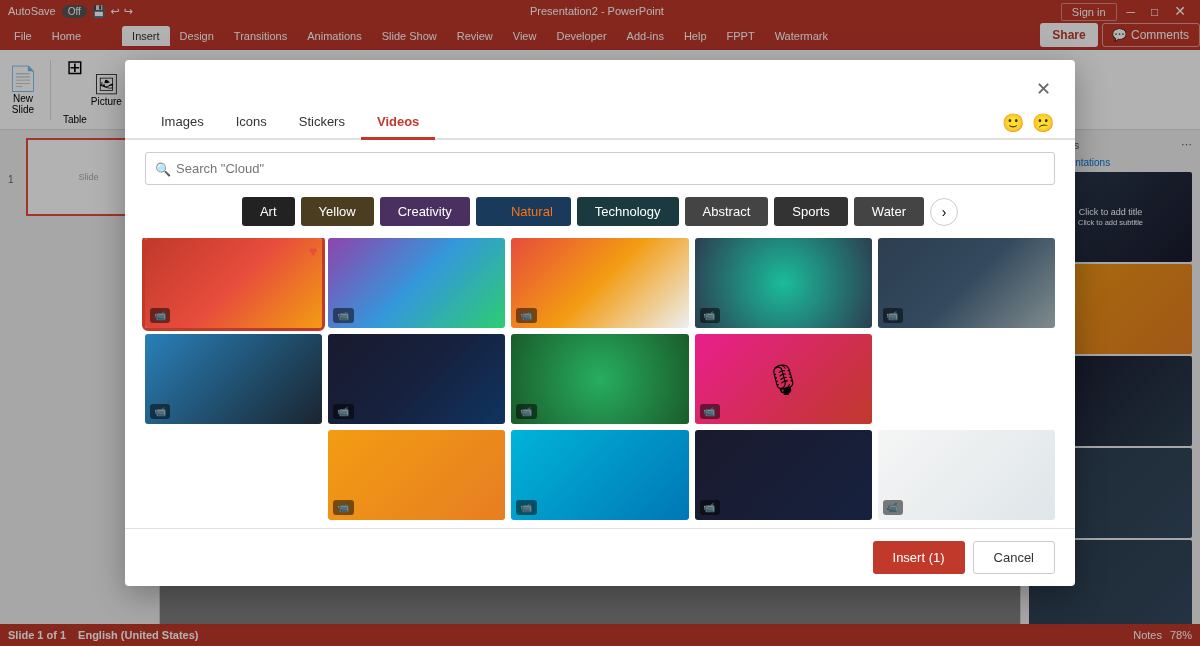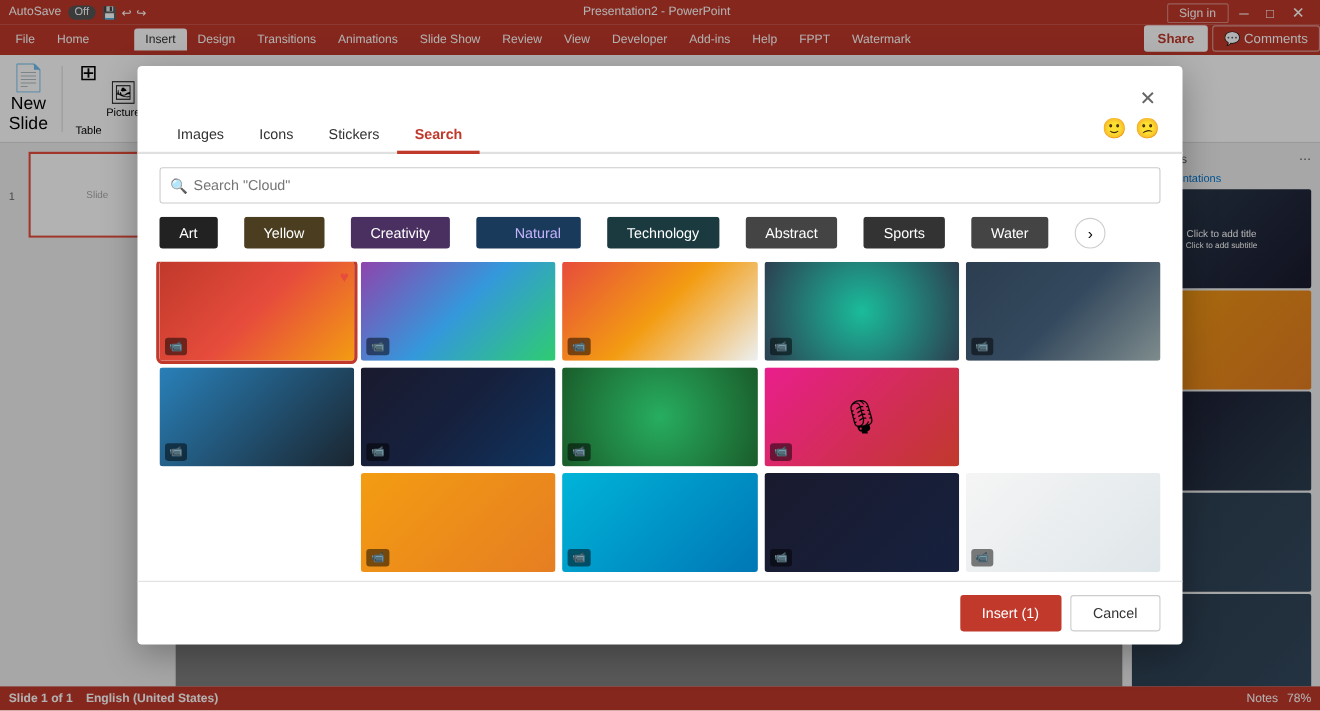--- a/index.html
+++ b/index.html
@@ -32,40 +32,40 @@
 
     
     .modal-overlay { position: absolute; top: 0; left: 0; right: 0; bottom: 0; background: rgba(0,0,0,0.3); display: flex; align-items: center; justify-content: center; z-index: 100; }
 
     .modal { background: white; width: 950px; max-height: 560px; border-radius: 4px; box-shadow: 0 8px 32px rgba(0,0,0,0.3); display: flex; flex-direction: column; position: relative; }
 
     .modal-header { padding: 16px 20px 0 20px; display: flex; justify-content: flex-end; }
     .modal-close { background: none; border: none; font-size: 18px; cursor: pointer; color: #666; line-height: 1; padding: 4px; }
 
     
-    .modal-tabs { display: flex; padding: 0 20px; border-bottom: 2px solid #e0e0e0; margin-top: 4px; align-items: flex-start; justify-content: space-between; }
+    .modal-tabs { display: flex; padding: 0 20px; border-bottom: 2px solid #e0e0e0; margin-top: 4px; align-items: flex-end; justify-content: space-between; }
     .modal-tabs-left { display: flex; }
     .tab-item { padding: 8px 16px; font-size: 13px; cursor: pointer; color: #333; border-bottom: 3px solid transparent; margin-bottom: -2px; }
     .tab-item.active { color: #c0392b; border-bottom: 3px solid #c0392b; font-weight: 600; }
     .modal-tabs-right { display: flex; gap: 8px; margin-bottom: 4px; }
     .emoji-btn { background: none; border: none; font-size: 18px; cursor: pointer; }
 
     
     .modal-search { padding: 12px 20px; }
     .search-wrapper { position: relative; }
     .search-icon { position: absolute; left: 10px; top: 50%; transform: translateY(-50%); color: #999; font-size: 13px; }
     .search-input { width: 100%; padding: 8px 12px 8px 30px; border: 1px solid #ccc; border-radius: 3px; font-size: 13px; color: #666; outline: none; }
 
     
-    .category-row { display: flex; align-items: center; padding: 0 20px 12px 20px; gap: 24px; overflow: hidden; }
+    .category-row { display: flex; align-items: center; padding: 0 20px 12px 20px; gap: 6px; overflow: hidden; justify-content: center; }
     .cat-pill { padding: 7px 18px; border-radius: 3px; font-size: 13px; cursor: pointer; border: none; font-weight: 500; white-space: nowrap; }
     .cat-pill.dark { background: #222; color: white; }
     .cat-pill.olive { background: #4a3d20; color: white; }
     .cat-pill.purple { background: #4a3060; color: white; }
-    .cat-pill.navy { background: #1a3a5c; color: #c4b5fd; padding-left: 35px; }
+    .cat-pill.navy { background: #1a3a5c; color: #f97316; padding-left: 35px; }
     .cat-pill.teal { background: #1a3a40; color: white; }
     .cat-pill.gray { background: #444; color: white; }
     .cat-pill.darkgray { background: #333; color: white; }
     .cat-next { background: none; border: 1px solid #ccc; border-radius: 50%; width: 28px; height: 28px; cursor: pointer; font-size: 14px; display: flex; align-items: center; justify-content: center; }
     .video-thumb { border-radius: 3px; overflow: hidden; position: relative; cursor: pointer; background: #333; }
     .video-thumb.selected { outline: 3px solid #c0392b; }
     .video-thumb .video-icon { position: absolute; bottom: 5px; left: 5px; background: rgba(0,0,0,0.5); border-radius: 3px; padding: 2px 4px; display: flex; align-items: center; }
     .video-thumb .heart-icon { position: absolute; top: 5px; right: 5px; color: #e74c3c; font-size: 14px; }
     .thumb-placeholder { width: 100%; height: 90px; display: flex; align-items: center; justify-content: center; font-size: 20px; }
 
@@ -141,21 +141,21 @@
   <div style="margin-left:auto;display:flex;gap:4px;margin-bottom:2px;">
     <button style="background:white;color:#c0392b;border:none;padding:4px 12px;border-radius:3px;font-size:12px;font-weight:600;cursor:pointer;">Share</button>
     <button style="background:none;border:1px solid rgba(255,255,255,0.5);color:white;padding:4px 10px;border-radius:3px;font-size:12px;cursor:pointer;">💬 Comments</button>
   </div>
 </div>
 
 <div class="ribbon">
   <div style="display:flex;align-items:center;gap:4px;border-right:1px solid #ddd;padding-right:12px;height:60px;">
     <div style="text-align:center;cursor:pointer;">
       <div style="font-size:24px;">📄</div>
-      <div style="font-size:16px;">New<br>Slide</div>
+      <div style="font-size:10px;">New<br>Slide</div>
     </div>
   </div>
   <div style="display:flex;align-items:center;gap:4px;border-right:1px solid #ddd;padding:0 12px;height:60px;">
     <div style="text-align:center;cursor:pointer;">
       <div style="font-size:20px;">⊞</div>
       <div style="font-size:10px;margin-top:35px;">Table</div>
     </div>
     <div style="text-align:center;cursor:pointer;">
       <div style="font-size:20px;">🖼</div>
       <div style="font-size:10px;">Picture</div>
@@ -217,21 +217,21 @@
 
     <div class="modal-header">
       <button class="modal-close">✕</button>
     </div>
 
     <div class="modal-tabs">
       <div class="modal-tabs-left">
         <div class="tab-item">Images</div>
         <div class="tab-item">Icons</div>
         <div class="tab-item">Stickers</div>
-        <div class="tab-item active">Search</div>
+        <div class="tab-item active">Videos</div>
       </div>
       <div class="modal-tabs-right">
         <button class="emoji-btn">🙂</button>
         <button class="emoji-btn">😕</button>
       </div>
     </div>
 
     <div class="modal-search">
       <div class="search-wrapper">
         <span class="search-icon">🔍</span>

